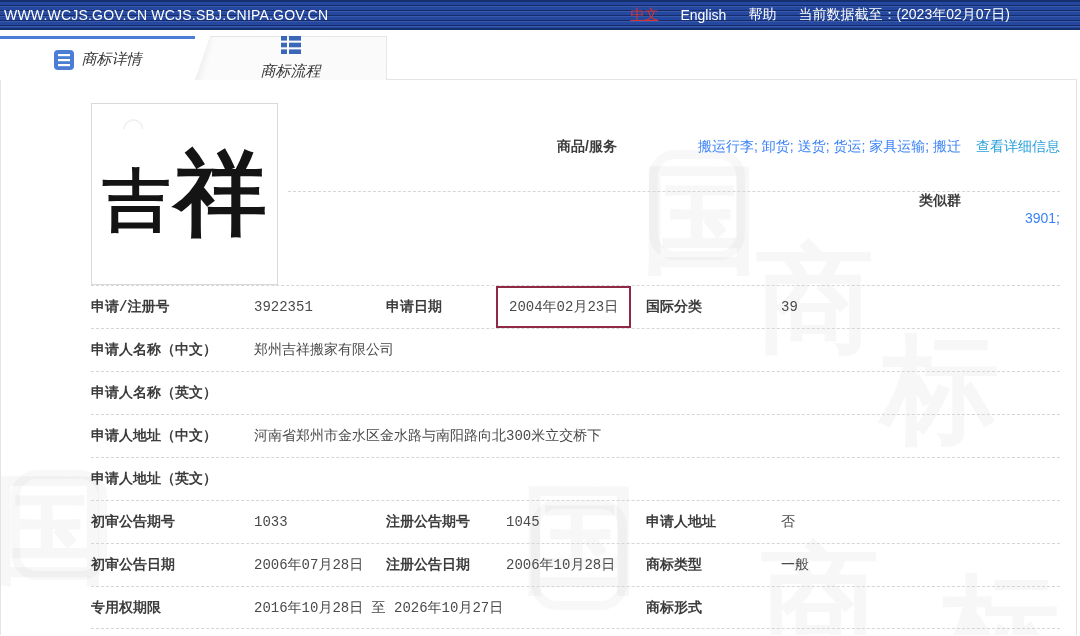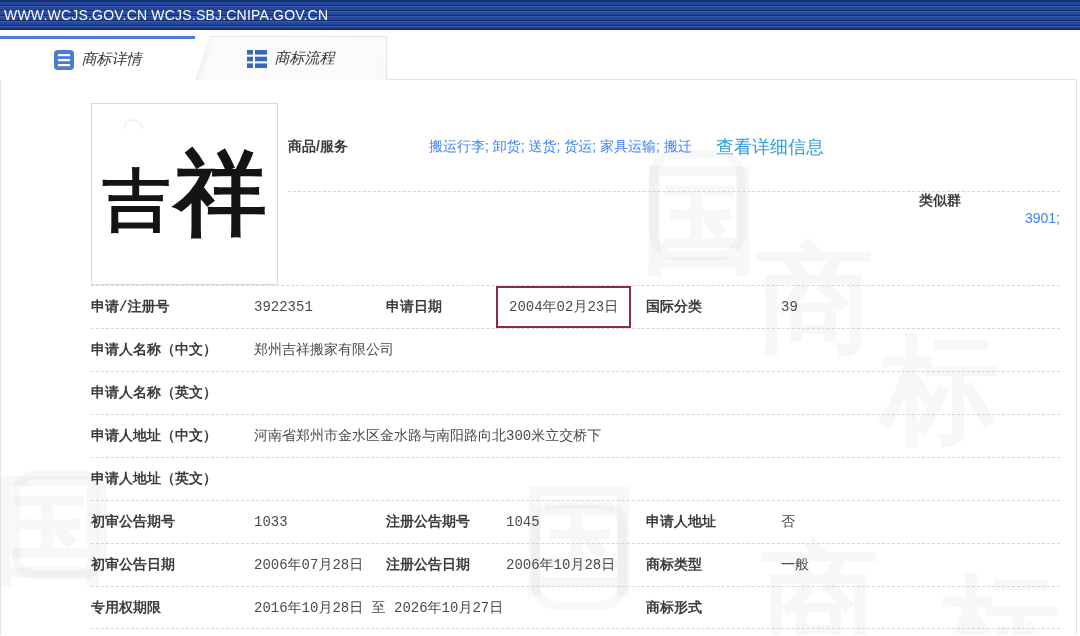--- a/index.html
+++ b/index.html
@@ -27,20 +27,21 @@
   .tabs{ display:flex; align-items:flex-end; height:50px; margin-bottom:-1px;
          position:relative; z-index:3; }
   .tab{ height:44px; display:flex; align-items:center; justify-content:center;
         gap:8px; font-size:15px; color:#333; cursor:pointer;font-style:italic; }
   .tab-active{ width:195px; background:#fff; border-top:3px solid #4b7dd8; }
   .tab-inactive{
     width:192px; height:44px;
     background:linear-gradient(105deg,#e3e3e3 0px,#ececec 9px,#fbfbfb 20px,#fafafa 100%);
     border-top:1px solid #e6e6e6; border-right:1px solid #e6e6e6;
     clip-path:polygon(15px 0, 100% 0, 100% 100%, 0 100%);
+    flex-direction:column;
   }
   .tab-icon{ display:inline-flex; }
 
   
   .panel{ position:relative; width:1077px; background:#fff;
           border:1px solid #e4e4e4; border-bottom:none; height:556px;
           overflow:hidden; z-index:1; }
   .inner{ padding:0 16px 0 90px; position:relative; z-index:2; }
 
   
@@ -48,27 +49,27 @@
   .mark-box{ width:187px; height:182px; border:1px solid #d9d9d9; background:#fff;
              display:flex; align-items:center; justify-content:center;
              flex-shrink:0; position:relative; overflow:hidden; }
   .mark-char1{ font-family:"DejaVu Serif", serif; font-weight:bold; font-size:68px;
                color:#141414; transform:translateY(7px); }
   .mark-char2{ font-family:"DejaVu Serif", serif; font-weight:bold; font-size:92px;
                color:#141414; margin-left:4px; }
   .mark-wm{ position:absolute; top:8px; left:30px; font-size:26px;
             color:rgba(120,120,120,.12); }
   .top-right{ flex:1; margin-left:10px; display:flex; flex-direction:column; }
-  .tr-rowA{ height:88px; display:flex; align-items:center; }
+  .tr-rowA{ height:88px; display:flex; align-items:center;justify-content:flex-end; }
   .tr-rowB{ height:94px; display:flex; align-items:flex-end;
             border-top:1px dashed #d6d6d6;flex-direction:column; }
   .tr-label{ width:141px; font-weight:bold; color:#3c3c3c; font-size:14px;
              flex-shrink:0; }
   .tr-value{ color:#3b82f6; font-size:14px; }
-  .detail-link{ color:#2aa0dc; font-size:18px; margin-left:24px; cursor:pointer;
+  .detail-link{ color:#2aa0dc; font-size:14px; margin-left:15px; cursor:pointer;
                 text-decoration:none; }
 
   
   .frow{ display:grid; grid-template-columns:163px 132px 120px 140px 135px 1fr;
          align-items:center; height:43px; border-top:1px dashed #d6d6d6;
          font-size:14px;font-family:Liberation Mono, monospace; }
   .frow:last-child{ border-bottom:1px dashed #d6d6d6; }
   .flabel{ font-weight:bold; color:#3c3c3c; }
   .fvalue{ color:#4a4a4a; }
   .span-rest{ grid-column:2 / 7; }
@@ -83,20 +84,26 @@
        color:rgba(100,100,100,.05); font-weight:bold; font-size:118px;
        line-height:1; }
   .wmbox{ position:absolute; z-index:1; pointer-events:none;
           border:9px solid rgba(0,0,0,.026); border-radius:26px; }
 </style>
 </head>
 <body>
 
 <div class="topbar">
   <span class="topbar-sites">WWW.WCJS.GOV.CN WCJS.SBJ.CNIPA.GOV.CN</span>
+  <div class="topbar-right">
+    <a class="lang-zh">中文</a>
+    <a class="topbar-link">English</a>
+    <a class="topbar-link">帮助</a>
+    <span class="cutoff">当前数据截至：(2023年02月07日)</span>
+  </div>
 </div>
 
 <div class="tabs">
   <div class="tab tab-active">
     <span class="tab-icon">
       <svg width="20" height="20" viewBox="0 0 20 20">
         <rect width="20" height="20" rx="4" fill="#4a7dd3"></rect>
         <rect x="4" y="4" width="12" height="2.2" fill="#fff"></rect>
         <rect x="4" y="9" width="12" height="2.2" fill="#fff"></rect>
         <rect x="4" y="14" width="12" height="2.2" fill="#fff"></rect>

